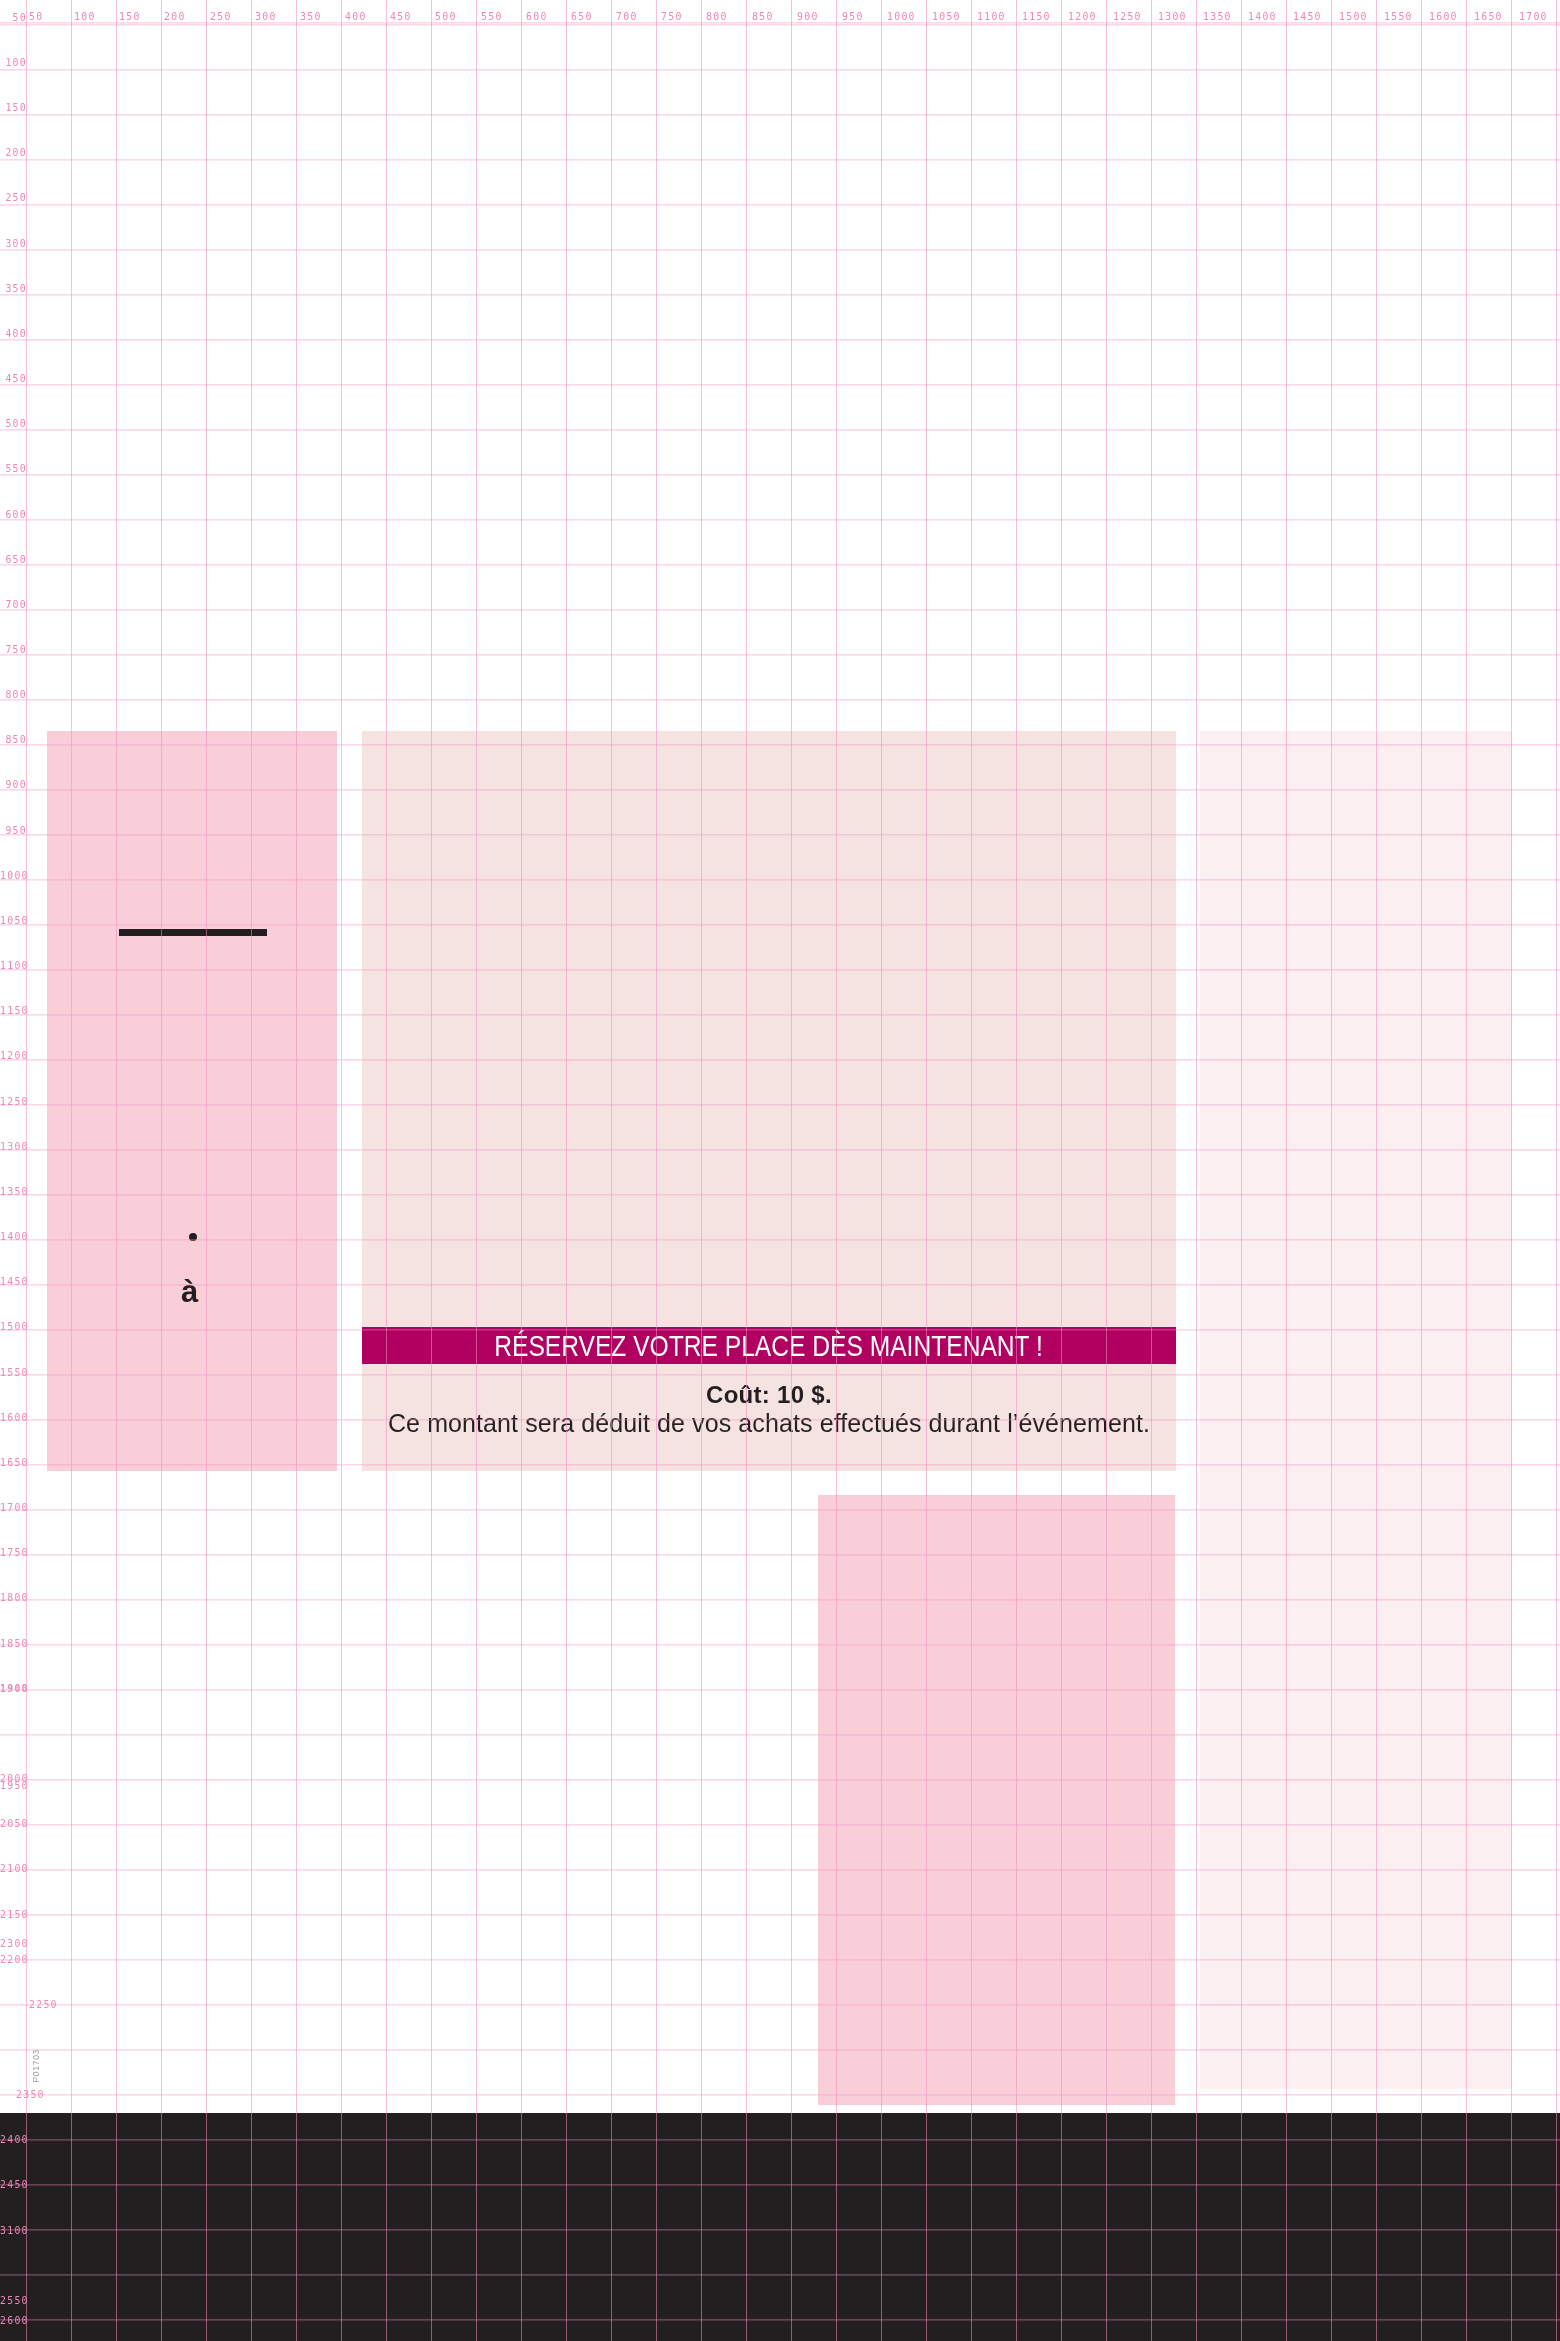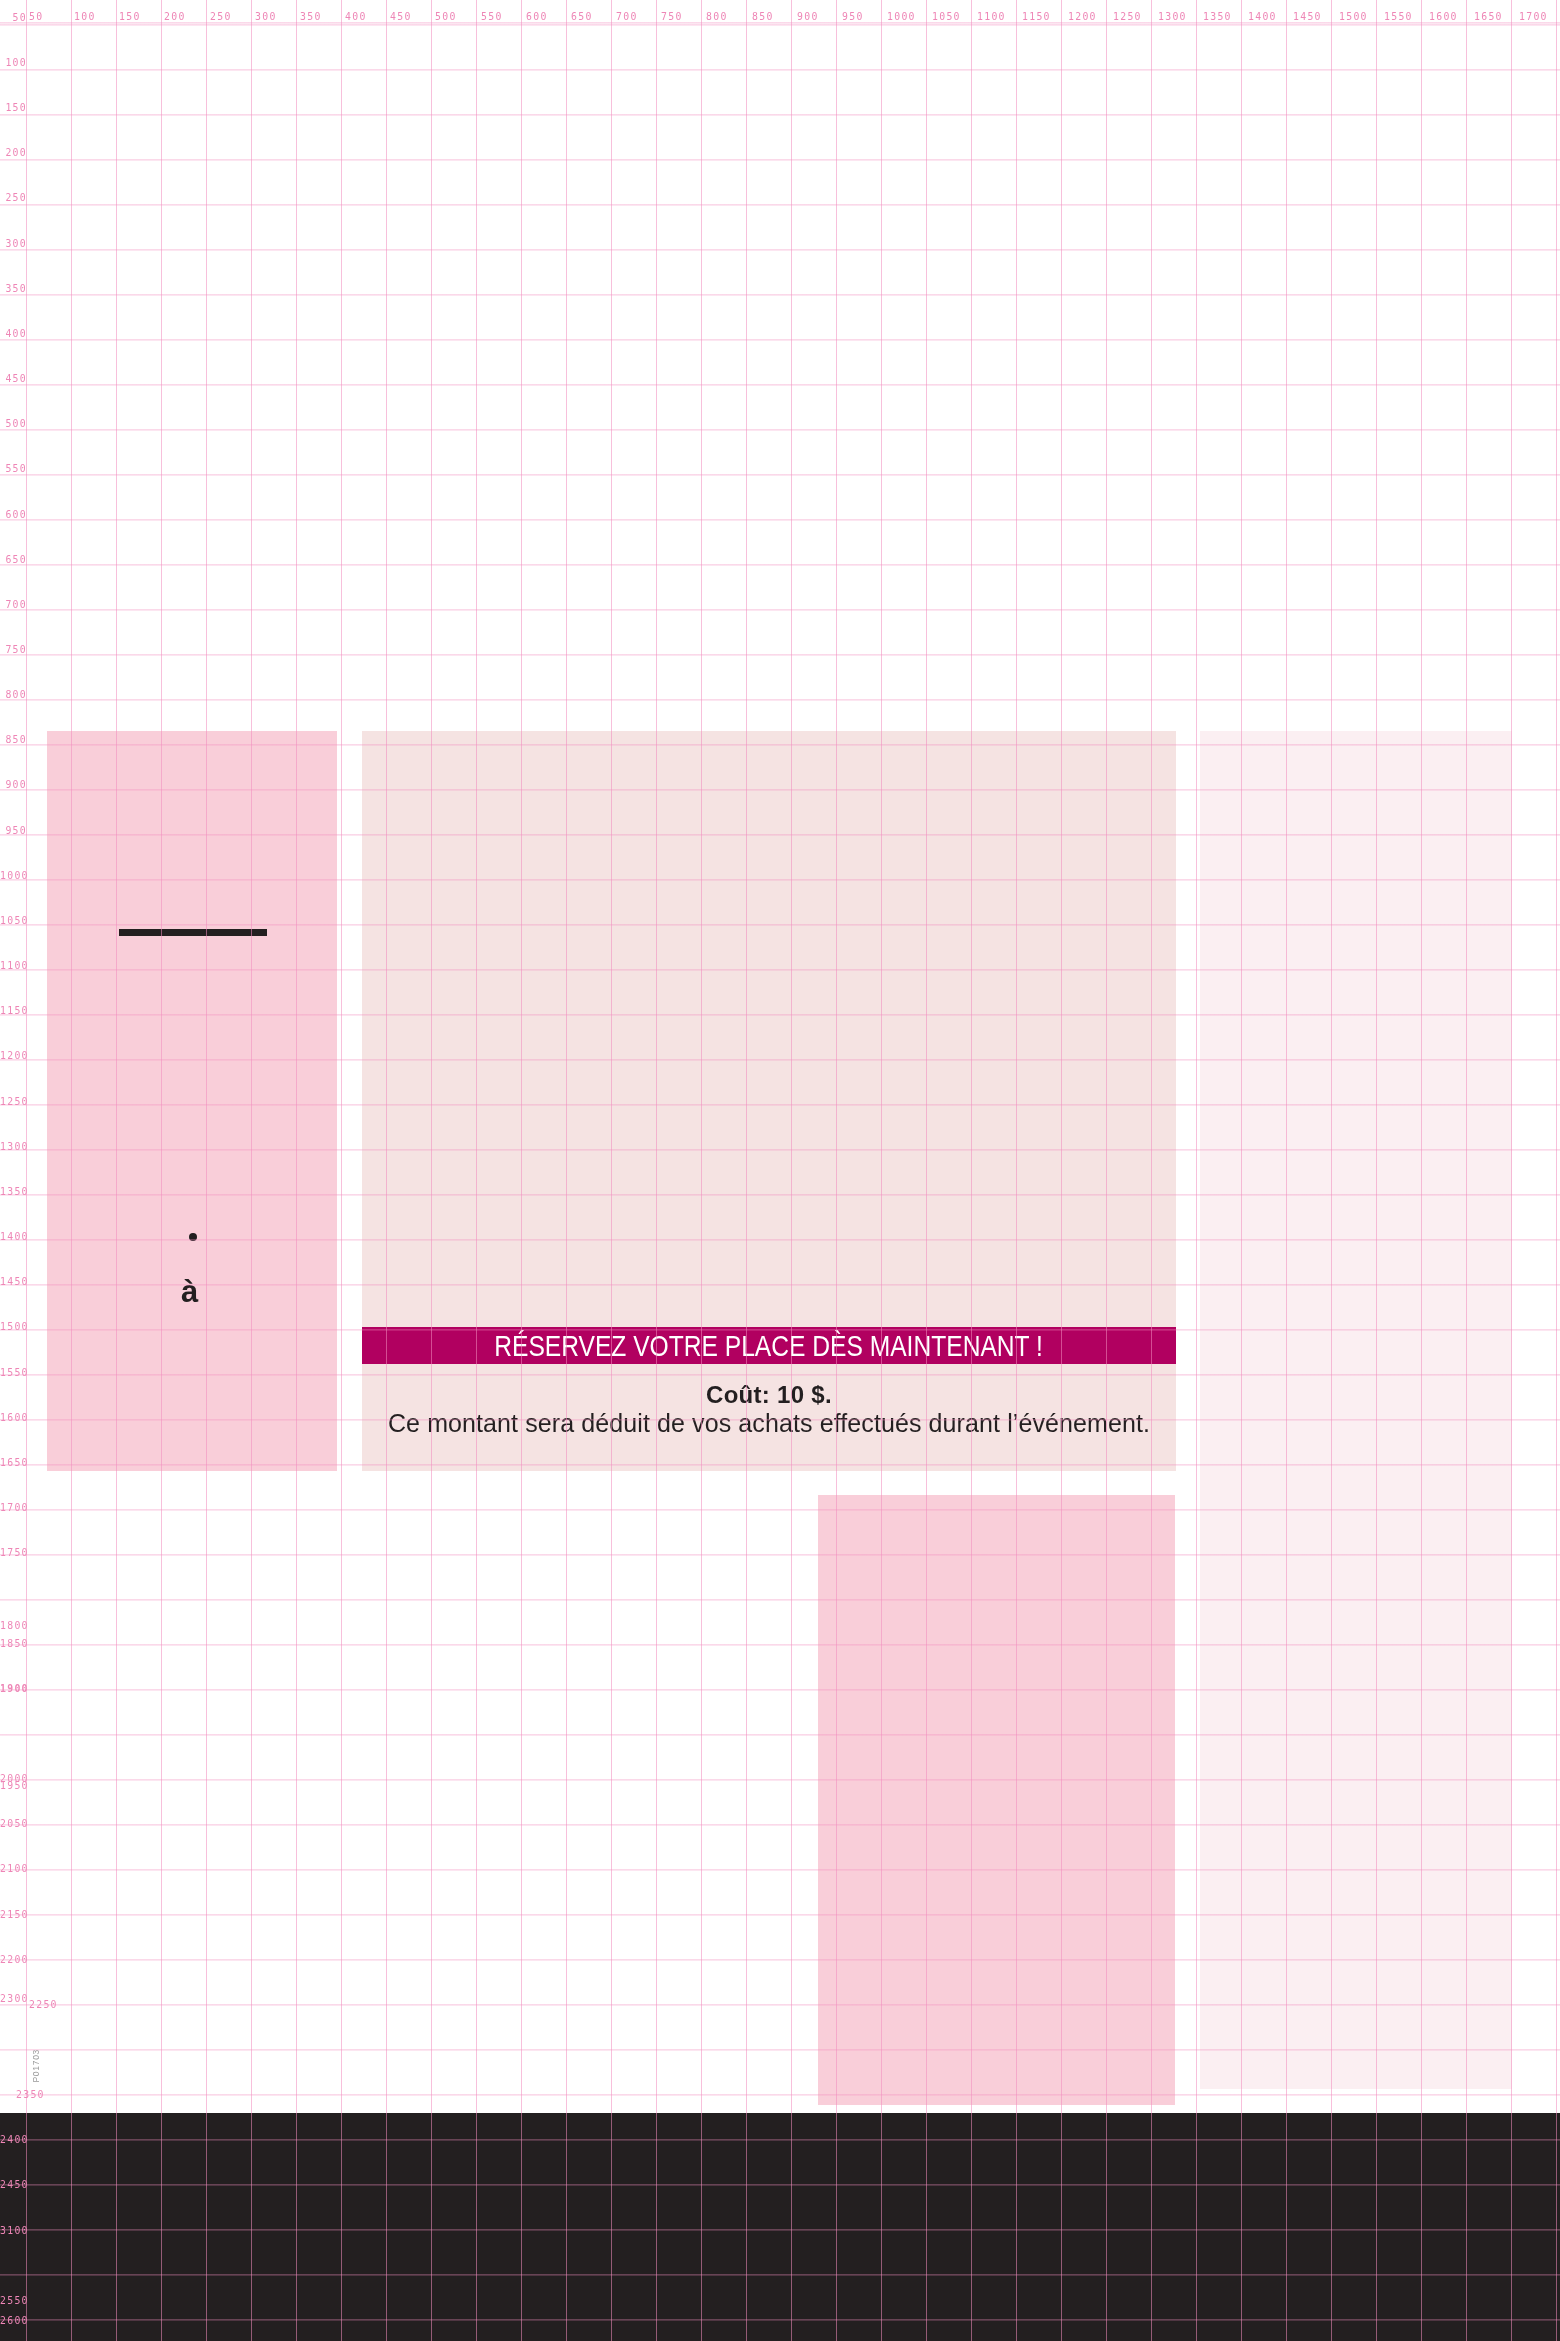--- a/index.html
+++ b/index.html
@@ -125,31 +125,31 @@
       <div class="rl rl-left" style="top: 1140px; color: rgb(238, 134, 182);">1300</div>
       <div class="rl rl-left" style="top: 1185px; color: rgb(238, 134, 182);">1350</div>
       <div class="rl rl-left" style="top: 1230px; color: rgb(238, 134, 182);">1400</div>
       <div class="rl rl-left" style="top: 1275px; color: rgb(238, 134, 182);">1450</div>
       <div class="rl rl-left" style="top: 1320px; color: rgb(238, 134, 182);">1500</div>
       <div class="rl rl-left" style="top: 1366px; color: rgb(238, 134, 182);">1550</div>
       <div class="rl rl-left" style="top: 1411px; color: rgb(238, 134, 182);">1600</div>
       <div class="rl rl-left" style="top: 1456px; color: rgb(238, 134, 182);">1650</div>
       <div class="rl rl-left" style="top: 1501px; color: rgb(238, 134, 182);">1700</div>
       <div class="rl rl-left" style="top: 1546px; color: rgb(238, 134, 182);">1750</div>
-      <div class="rl rl-left" style="top: 1591px; color: rgb(238, 134, 182); margin-top: 28px;">1800</div>
+      <div class="rl rl-left" style="top: 1591px; color: rgb(238, 134, 182);">1800</div>
       <div class="rl rl-left" style="top: 1637px; color: rgb(238, 134, 182);">1850</div>
       <div class="rl rl-left" style="top: 1682px; color: rgb(238, 134, 182); font-weight: bold;">1900</div>
       <div class="rl rl-left" style="top: 1779px; color: rgb(238, 134, 182);">1950</div>
       <div class="rl rl-left" style="top: 1772px; color: rgb(238, 134, 182);">2000</div>
       <div class="rl rl-left" style="top: 1817px; color: rgb(238, 134, 182);">2050</div>
       <div class="rl rl-left" style="top: 1862px; color: rgb(238, 134, 182);">2100</div>
       <div class="rl rl-left" style="top: 1908px; color: rgb(238, 134, 182);">2150</div>
       <div class="rl rl-left" style="top: 1953px; color: rgb(238, 134, 182);">2200</div>
       <div class="rl rl-left" style="top: 1998px; color: rgb(238, 134, 182); padding-left: 29px;">2250</div>
-      <div class="rl rl-left" style="top: 1992px; color: rgb(238, 134, 182);">2300</div>
+      <div class="rl rl-left" style="top: 1937px; color: rgb(238, 134, 182);">2300</div>
       <div class="rl rl-left" style="top: 2088px; color: rgb(238, 134, 182); margin-left: 16px;">2350</div>
       <div class="rl rl-left" style="top: 2133px; color: rgb(238, 134, 182);">2400</div>
       <div class="rl rl-left" style="top: 2178px; color: rgb(238, 134, 182);">2450</div>
       <div class="rl rl-left" style="top: 2224px; color: rgb(238, 134, 182);">3100</div>
       <div class="rl rl-left" style="top: 2269px; color: rgb(238, 134, 182); margin-top: 25px;">2550</div>
       <div class="rl rl-left" style="top: 2314px; color: rgb(238, 134, 182);">2600</div>
     </div>
 
   <div class="proof-code" style="color: rgb(155, 155, 155);">P01703</div>
 </div>

